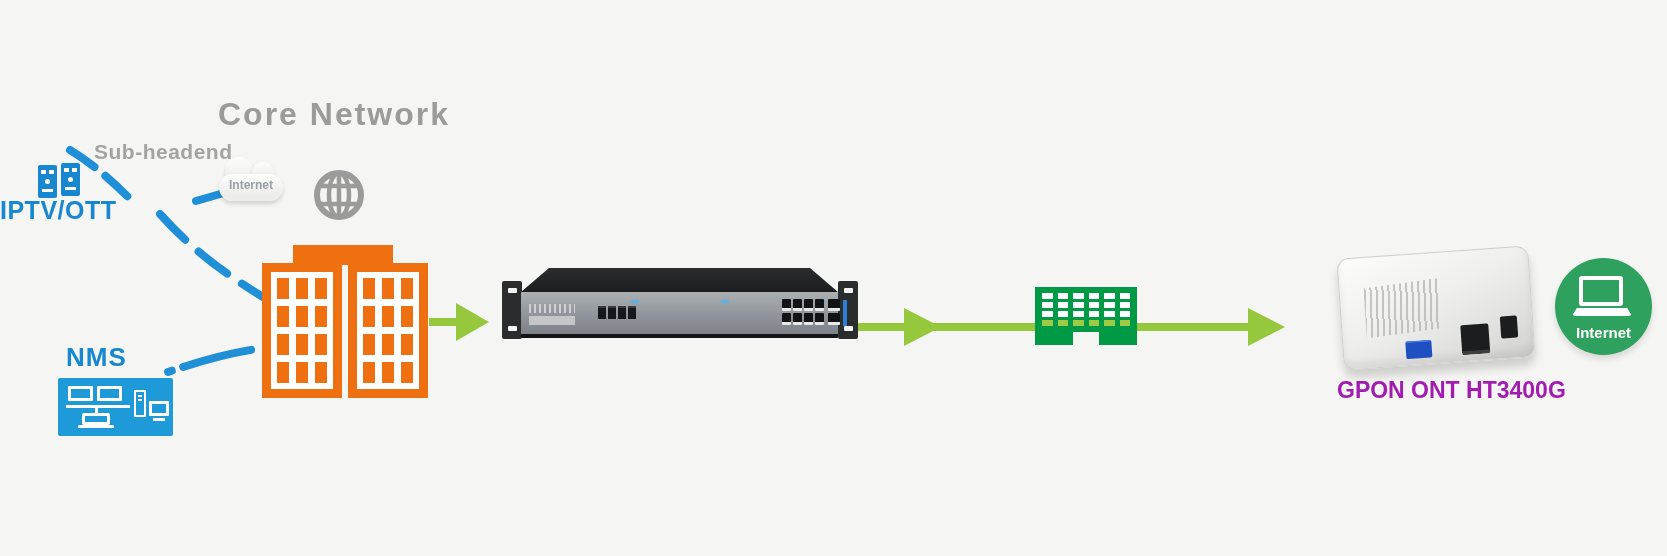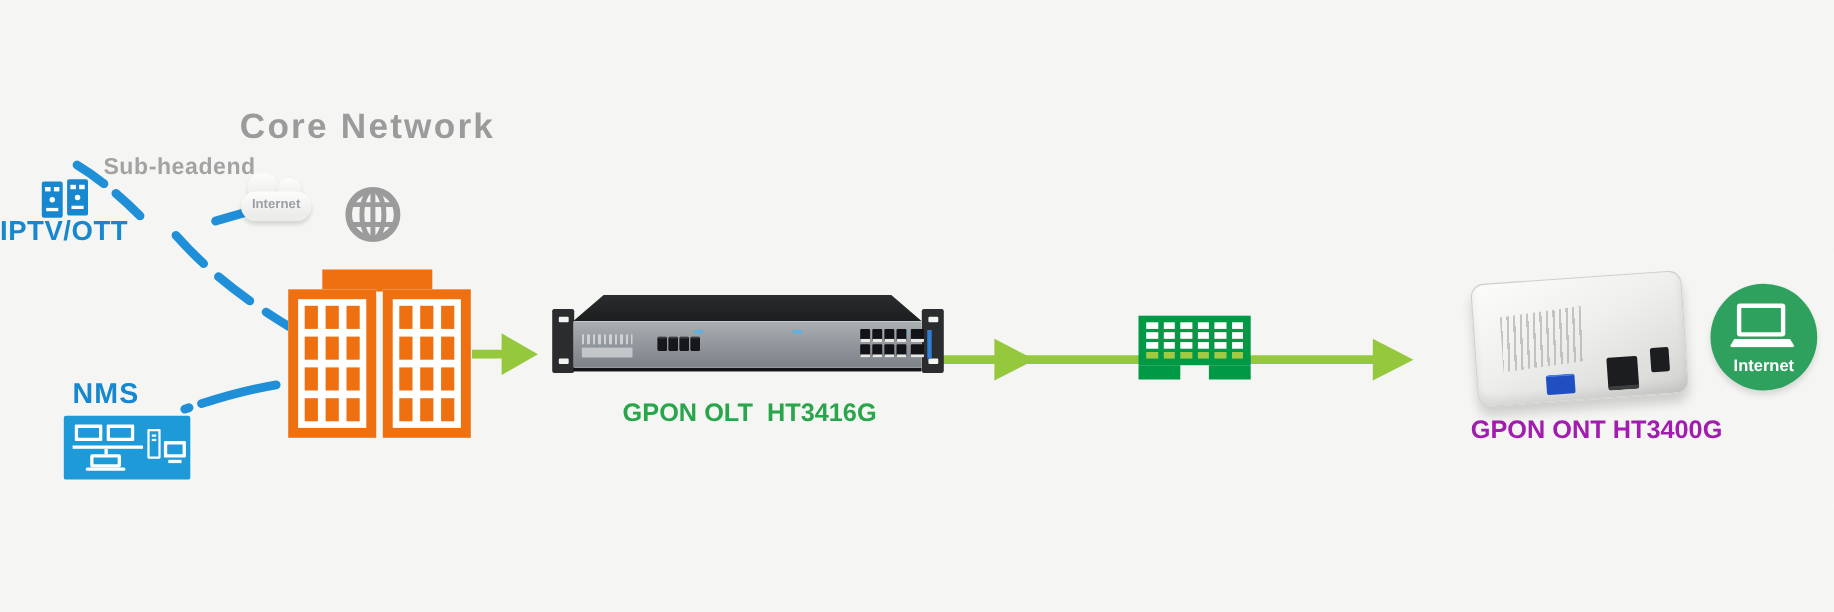--- a/index.html
+++ b/index.html
@@ -286,21 +286,20 @@
           <i></i>
           <i></i>
       </div>
       <div class="olt-uplink">
           <i></i>
           <i></i>
         </div>
       <div class="olt-stripe"></div>
     </div>
   </div>
-  <div class="abs lbl-olt">GPON OLT  HT3416G</div>
 
   <div class="abs splitter">
     <div class="sp-body">
       <i></i>
         <i></i>
         <i></i>
         <i></i>
         <i></i>
         <i></i>
       <i></i>

